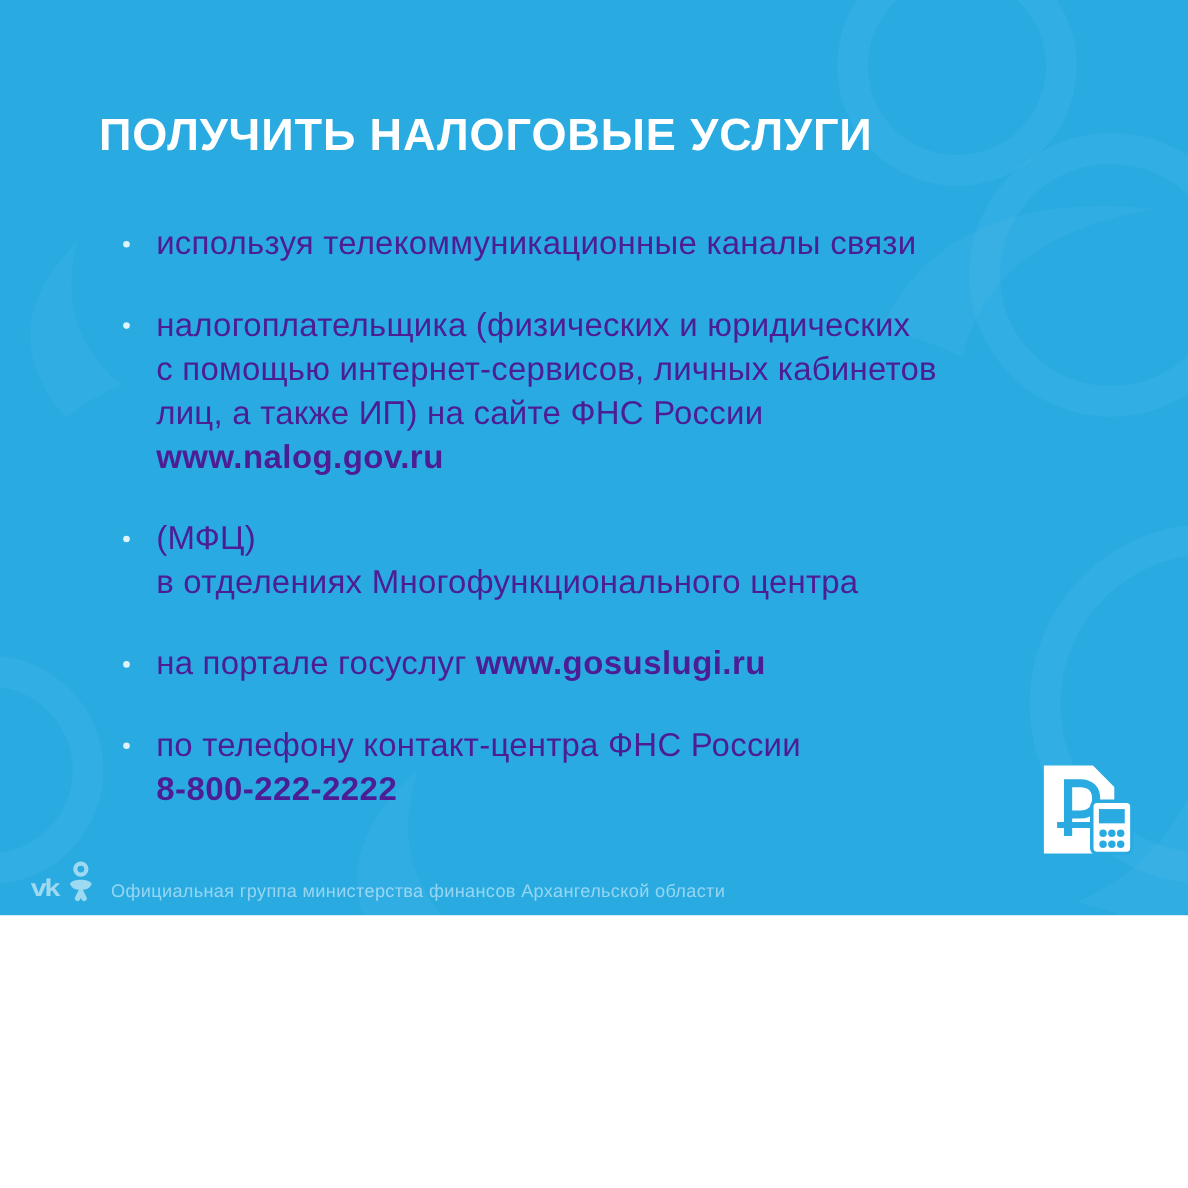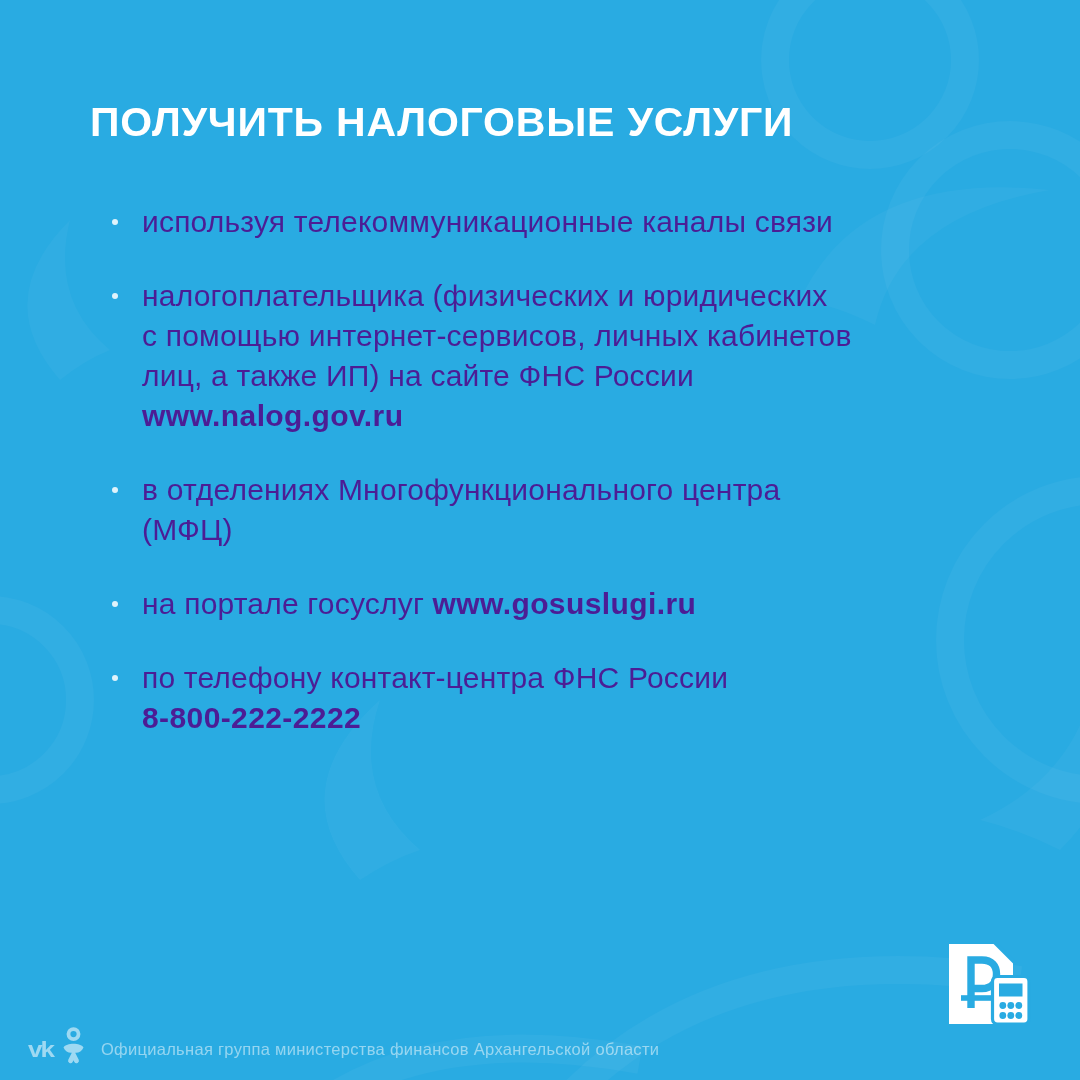--- a/index.html
+++ b/index.html
@@ -1,19 +1,19 @@
 <!DOCTYPE html>
 <html><head>
 <meta charset="utf-8">
 <style>
   html,body { margin:0; padding:0; }
   body { width:1080px; height:1080px; font-family:"Liberation Sans", sans-serif; }
 
   .poster {
-    position:relative; width:1080px; height:1080px;
+    position:relative; width:1080px; height:832px;
     background:#29ABE2; overflow:hidden;
   }
 
   
   .bg-pattern { position:absolute; inset:0; pointer-events:none; }
 
   .content { position:absolute; left:90px; top:96px; width:910px; }
 
   h1.title {
     margin:0; color:#FFFFFF; font-weight:700;
@@ -36,21 +36,21 @@
   .strong { font-weight:bold; letter-spacing:0.4px; }
   .strong.it { }
   .strong.block { display:block; }
 
   
   .corner-icon { position:absolute; right:46px; bottom:55px; width:86px; height:86px; }
 
   
   .footer {
     position:absolute; left:28px; bottom:12px; height:44px;
-    display:flex; align-items:center;
+    display:flex; align-items:flex-end;
   }
   .vk-glyph {
     color:rgba(255,255,255,0.55); font-weight:bold;
     font-size:26px; letter-spacing:-2px; line-height:1;
     transform:scaleY(0.85); margin-top:6px;
   }
   .ok-glyph { margin-left:9px; margin-top:-2px; }
   .footer-text {
     margin-left:16px; color:rgba(255,255,255,0.5);
     font-size:16.5px; letter-spacing:0.3px; padding-top:6px;
@@ -95,22 +95,22 @@
           <div class="btext">
             <span class="line">налогоплательщика (физических и юридических</span>
             <span class="line">с помощью интернет-сервисов, личных кабинетов</span>
             <span class="line">лиц, а также ИП) на сайте ФНС России</span>
             <b class="strong block it">www.nalog.gov.ru</b>
           </div>
         </li>
         <li>
           <span class="marker"></span>
           <div class="btext">
+            <span class="line">(МФЦ)</span>
             <span class="line">в отделениях Многофункционального центра</span>
-            <span class="line">(МФЦ)</span>
           </div>
         </li>
         <li>
           <span class="marker"></span>
           <div class="btext">
             <span class="line">на портале госуслуг <b class="strong it">www.gosuslugi.ru</b></span>
           </div>
         </li>
         <li>
           <span class="marker"></span>

